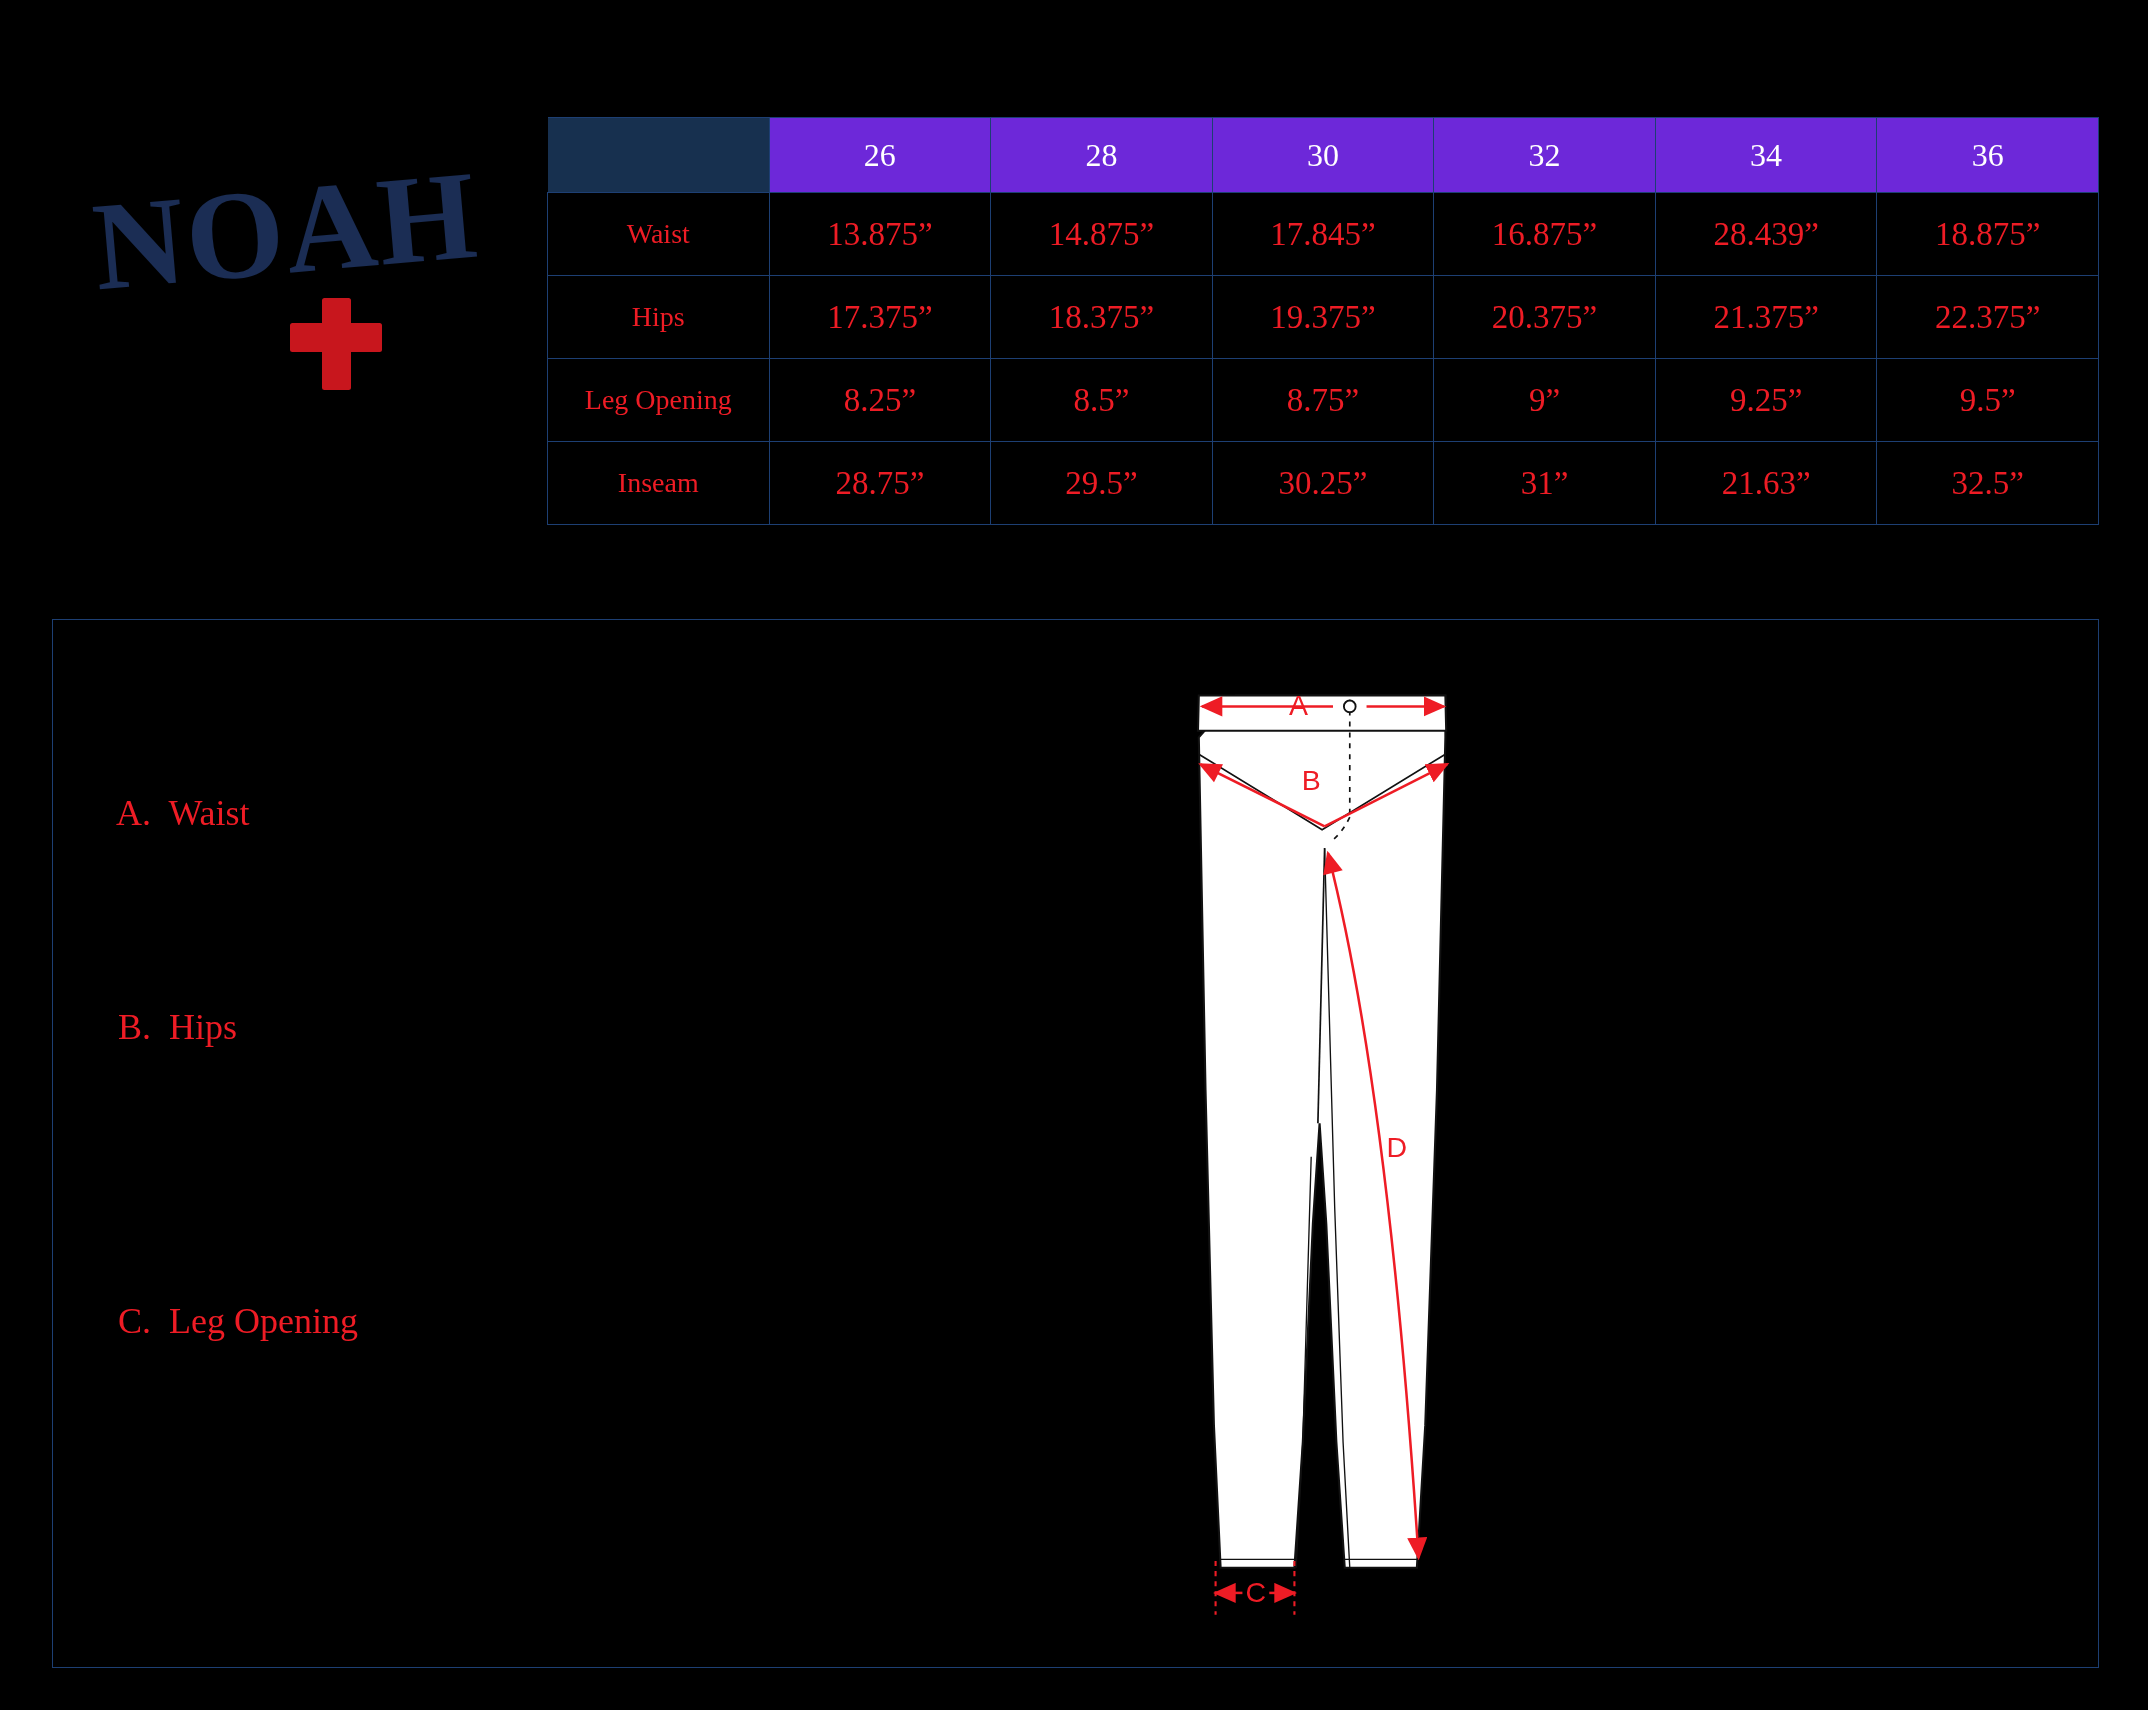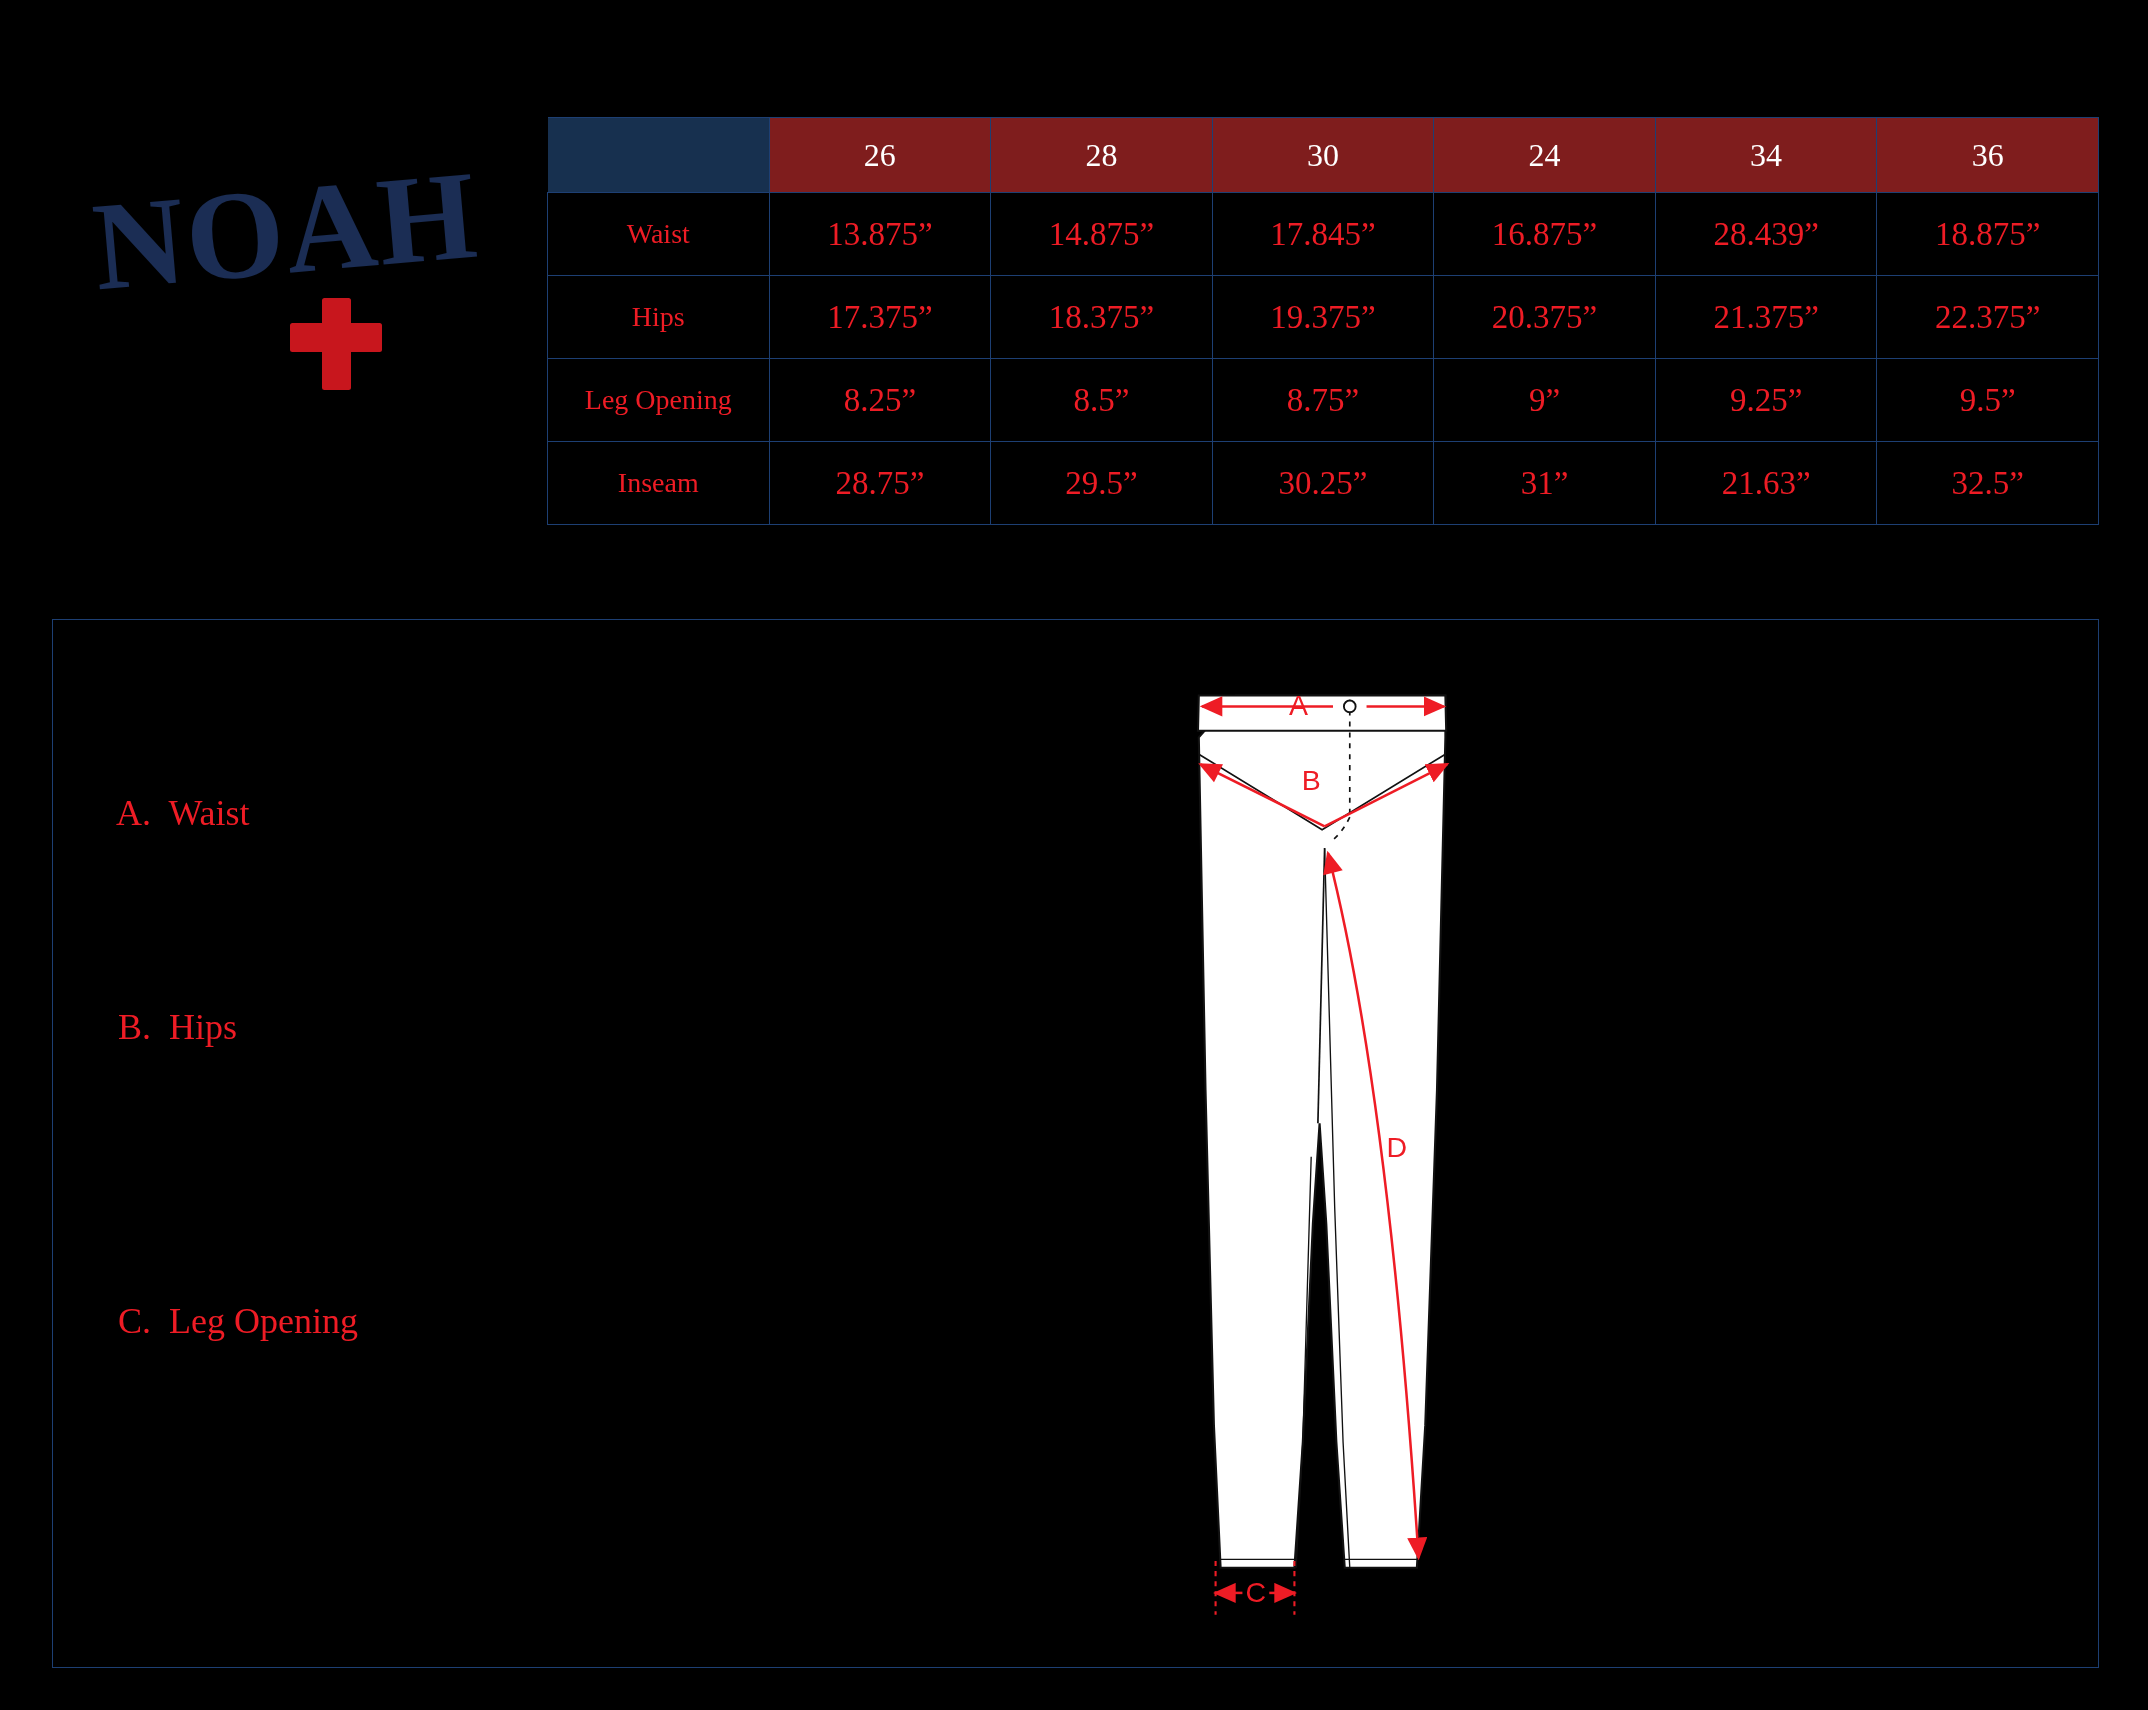--- a/index.html
+++ b/index.html
@@ -70,21 +70,21 @@
     border-collapse: collapse;
     table-layout: fixed;
   }
   #size-table th, #size-table td {
     border: 1.3px solid #1d3f73;
     text-align: center;
     vertical-align: middle;
     padding: 0;
   }
   #size-table thead th {
-    background: #7f1d1d;
+    background: #6d28d9;
     color: #ffffff;
     font-family: "Liberation Serif", serif;
     font-weight: 400;
     font-size: 32px;
     height: 74px;
   }
   #size-table thead th.corner {
     background: #17304f;
     border-left: none;
   }
@@ -149,21 +149,21 @@
   </div>
 </div>
 
 <table id="size-table">
   <thead>
     <tr>
       <th class="corner"></th>
       <th>26</th>
       <th>28</th>
       <th>30</th>
-      <th>24</th>
+      <th>32</th>
       <th>34</th>
       <th>36</th>
     </tr>
   </thead>
   <tbody>
     <tr>
       <td class="rowlabel">Waist</td>
       <td class="val">13.875”</td>
       <td class="val">14.875”</td>
       <td class="val">17.845”</td>

